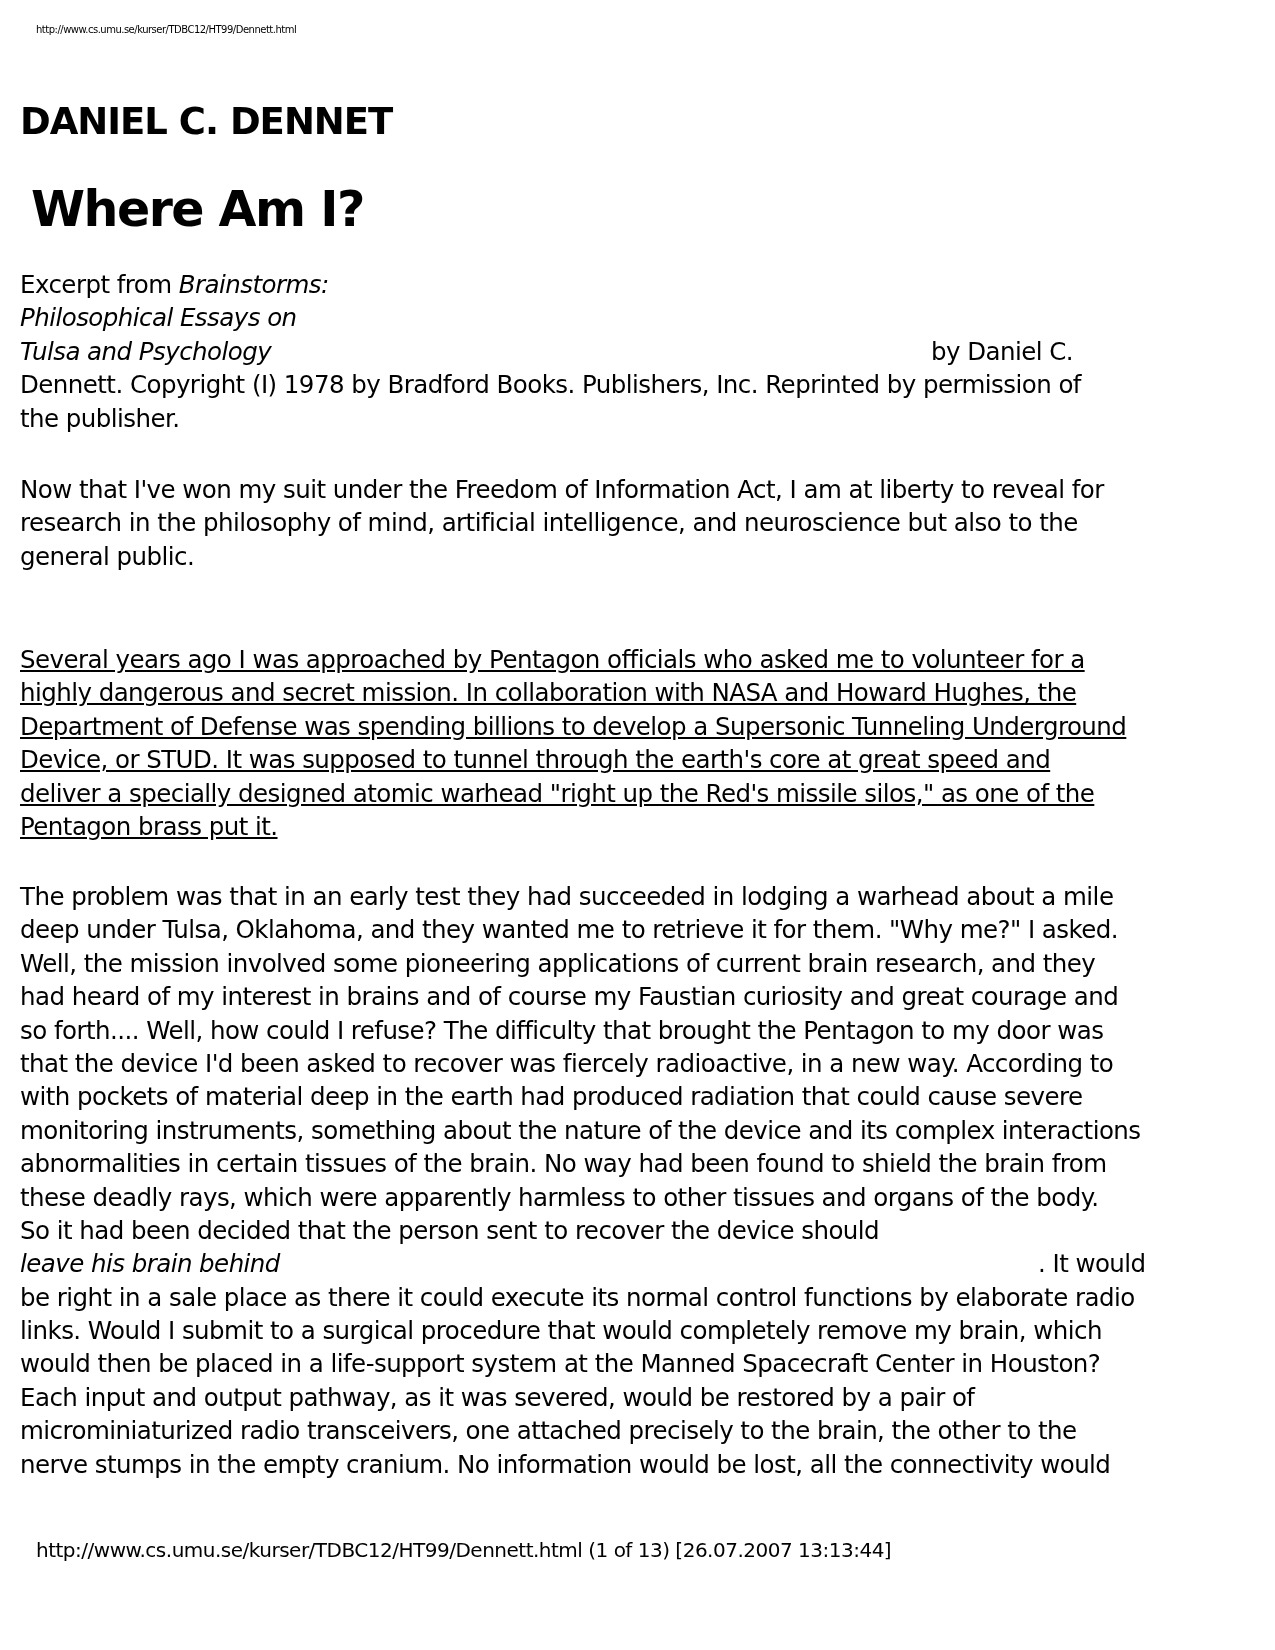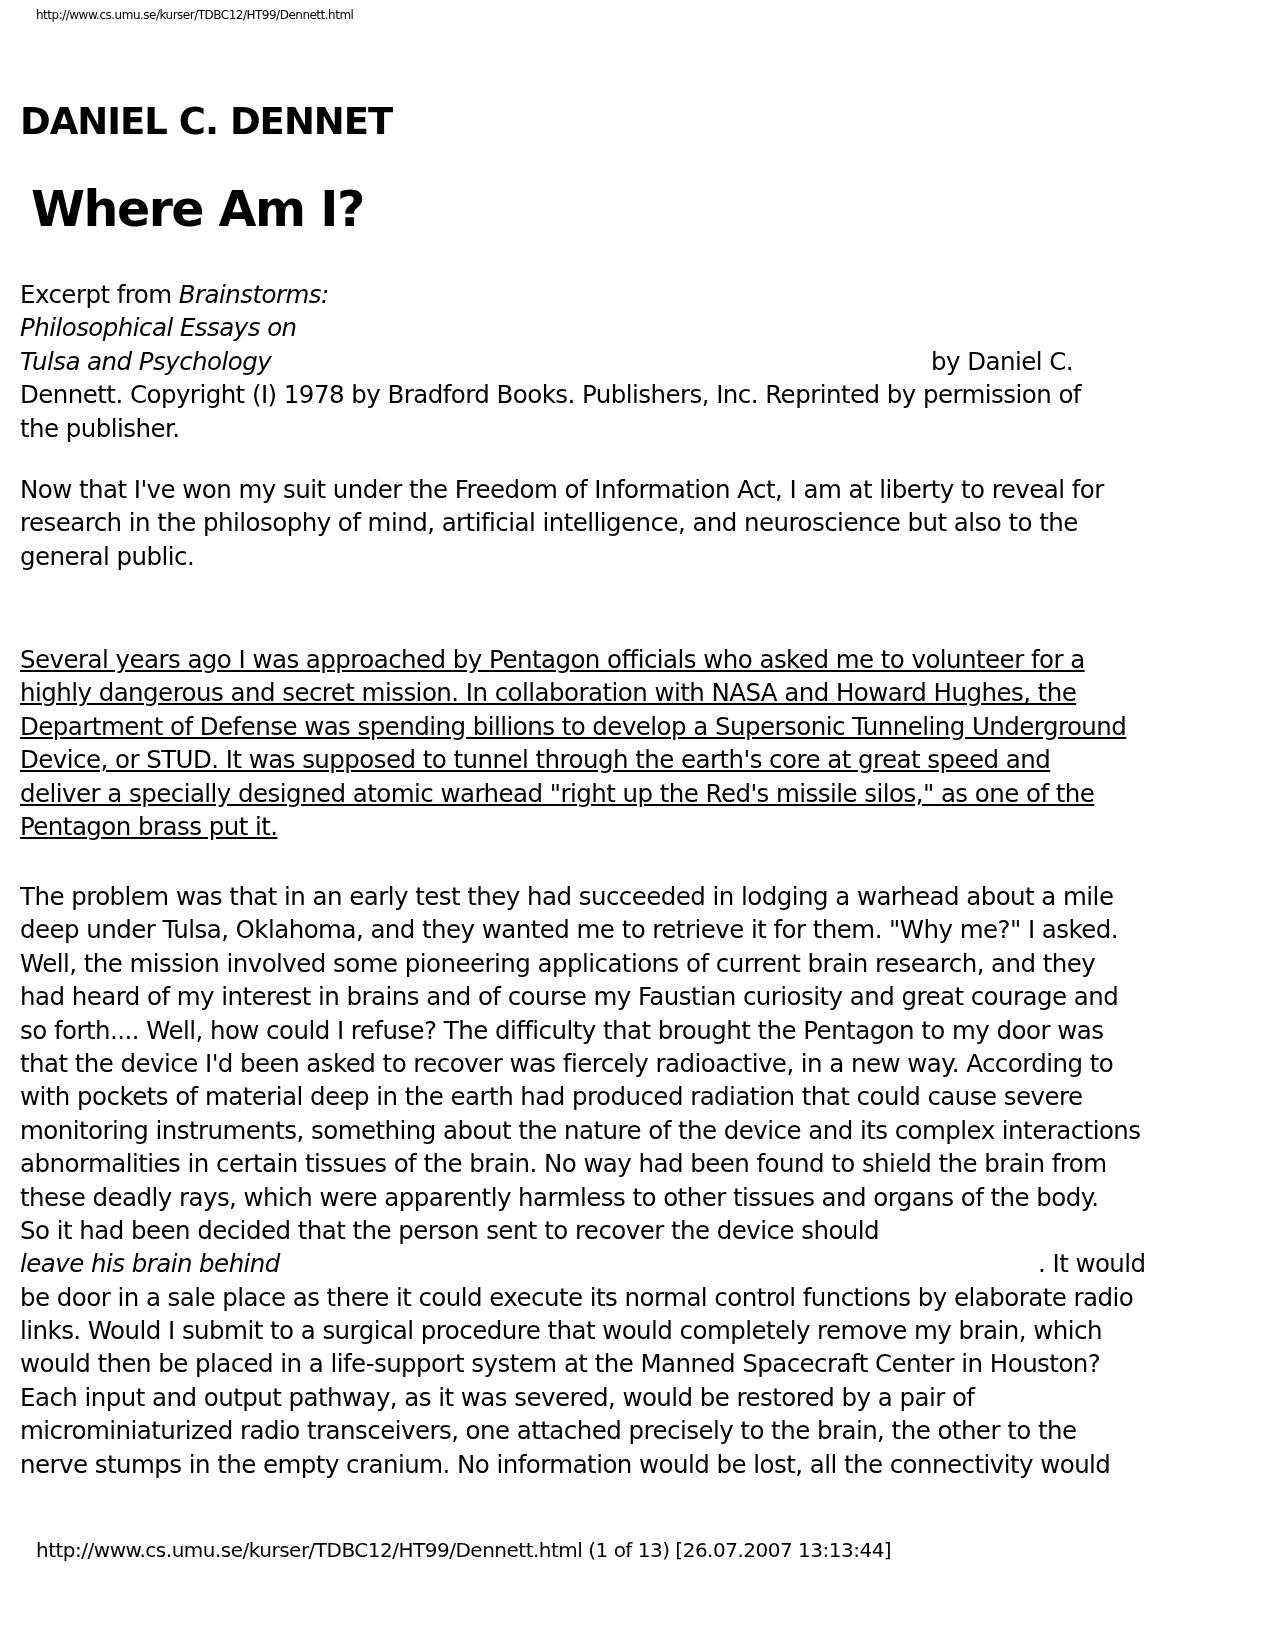--- a/index.html
+++ b/index.html
@@ -11,22 +11,22 @@
       width: 1275px;
       height: 1650px;
       position: relative;
       overflow: hidden;
       color: #000000;
       font-family: "DejaVu Sans", sans-serif;
     }
     .page-header-url {
       position: absolute;
       left: 36px;
-      top: 8px;
-      font-size: 12px;
+      top: 24px;
+      font-size: 10px;
       letter-spacing: -0.5px;
       font-family: "DejaVu Sans", sans-serif;
     }
     .page-footer {
       position: absolute;
       left: 36px;
       top: 1538px;
       font-size: 20px;
       letter-spacing: -0.5px;
       font-family: "DejaVu Sans", sans-serif;
@@ -76,21 +76,21 @@
   </style>
 </head>
 <body>
 
 <div class="page-header-url">http://www.cs.umu.se/kurser/TDBC12/HT99/Dennett.html</div>
 
 <h1 class="author-heading">DANIEL C. DENNET</h1>
 
 <h2 class="title-heading">Where Am I?</h2>
 
-<div class="body-block" style="top:268px;margin-top:10px;">
+<div class="body-block" style="top:268px;">
   <span class="line">
     <span>Excerpt from </span><span class="italic">Brainstorms:</span>
   </span>
   <span class="line">
     <span class="italic">Philosophical Essays on</span>
   </span>
   <span class="line">
     <span class="italic">Tulsa and Psychology</span>
     <span class="right-seg" style="left:911px;">by Daniel C.</span>
   </span>
@@ -122,21 +122,21 @@
   <span class="line">that the device I'd been asked to recover was fiercely radioactive, in a new way. According to</span>
   <span class="line">with pockets of material deep in the earth had produced radiation that could cause severe</span>
   <span class="line">monitoring instruments, something about the nature of the device and its complex interactions</span>
   <span class="line">abnormalities in certain tissues of the brain. No way had been found to shield the brain from</span>
   <span class="line">these deadly rays, which were apparently harmless to other tissues and organs of the body.</span>
   <span class="line">So it had been decided that the person sent to recover the device should</span>
   <span class="line">
     <span class="italic">leave his brain behind</span>
     <span class="right-seg" style="left:1018px;">. It would</span>
   </span>
-  <span class="line">be door in a sale place as there it could execute its normal control functions by elaborate radio</span>
+  <span class="line">be right in a sale place as there it could execute its normal control functions by elaborate radio</span>
   <span class="line">links. Would I submit to a surgical procedure that would completely remove my brain, which</span>
   <span class="line">would then be placed in a life-support system at the Manned Spacecraft Center in Houston?</span>
   <span class="line">Each input and output pathway, as it was severed, would be restored by a pair of</span>
   <span class="line">microminiaturized radio transceivers, one attached precisely to the brain, the other to the</span>
   <span class="line">nerve stumps in the empty cranium. No information would be lost, all the connectivity would</span>
 </div>
 
 <div class="page-footer">http://www.cs.umu.se/kurser/TDBC12/HT99/Dennett.html (1 of 13) [26.07.2007 13:13:44]</div>
 
 </body></html>

